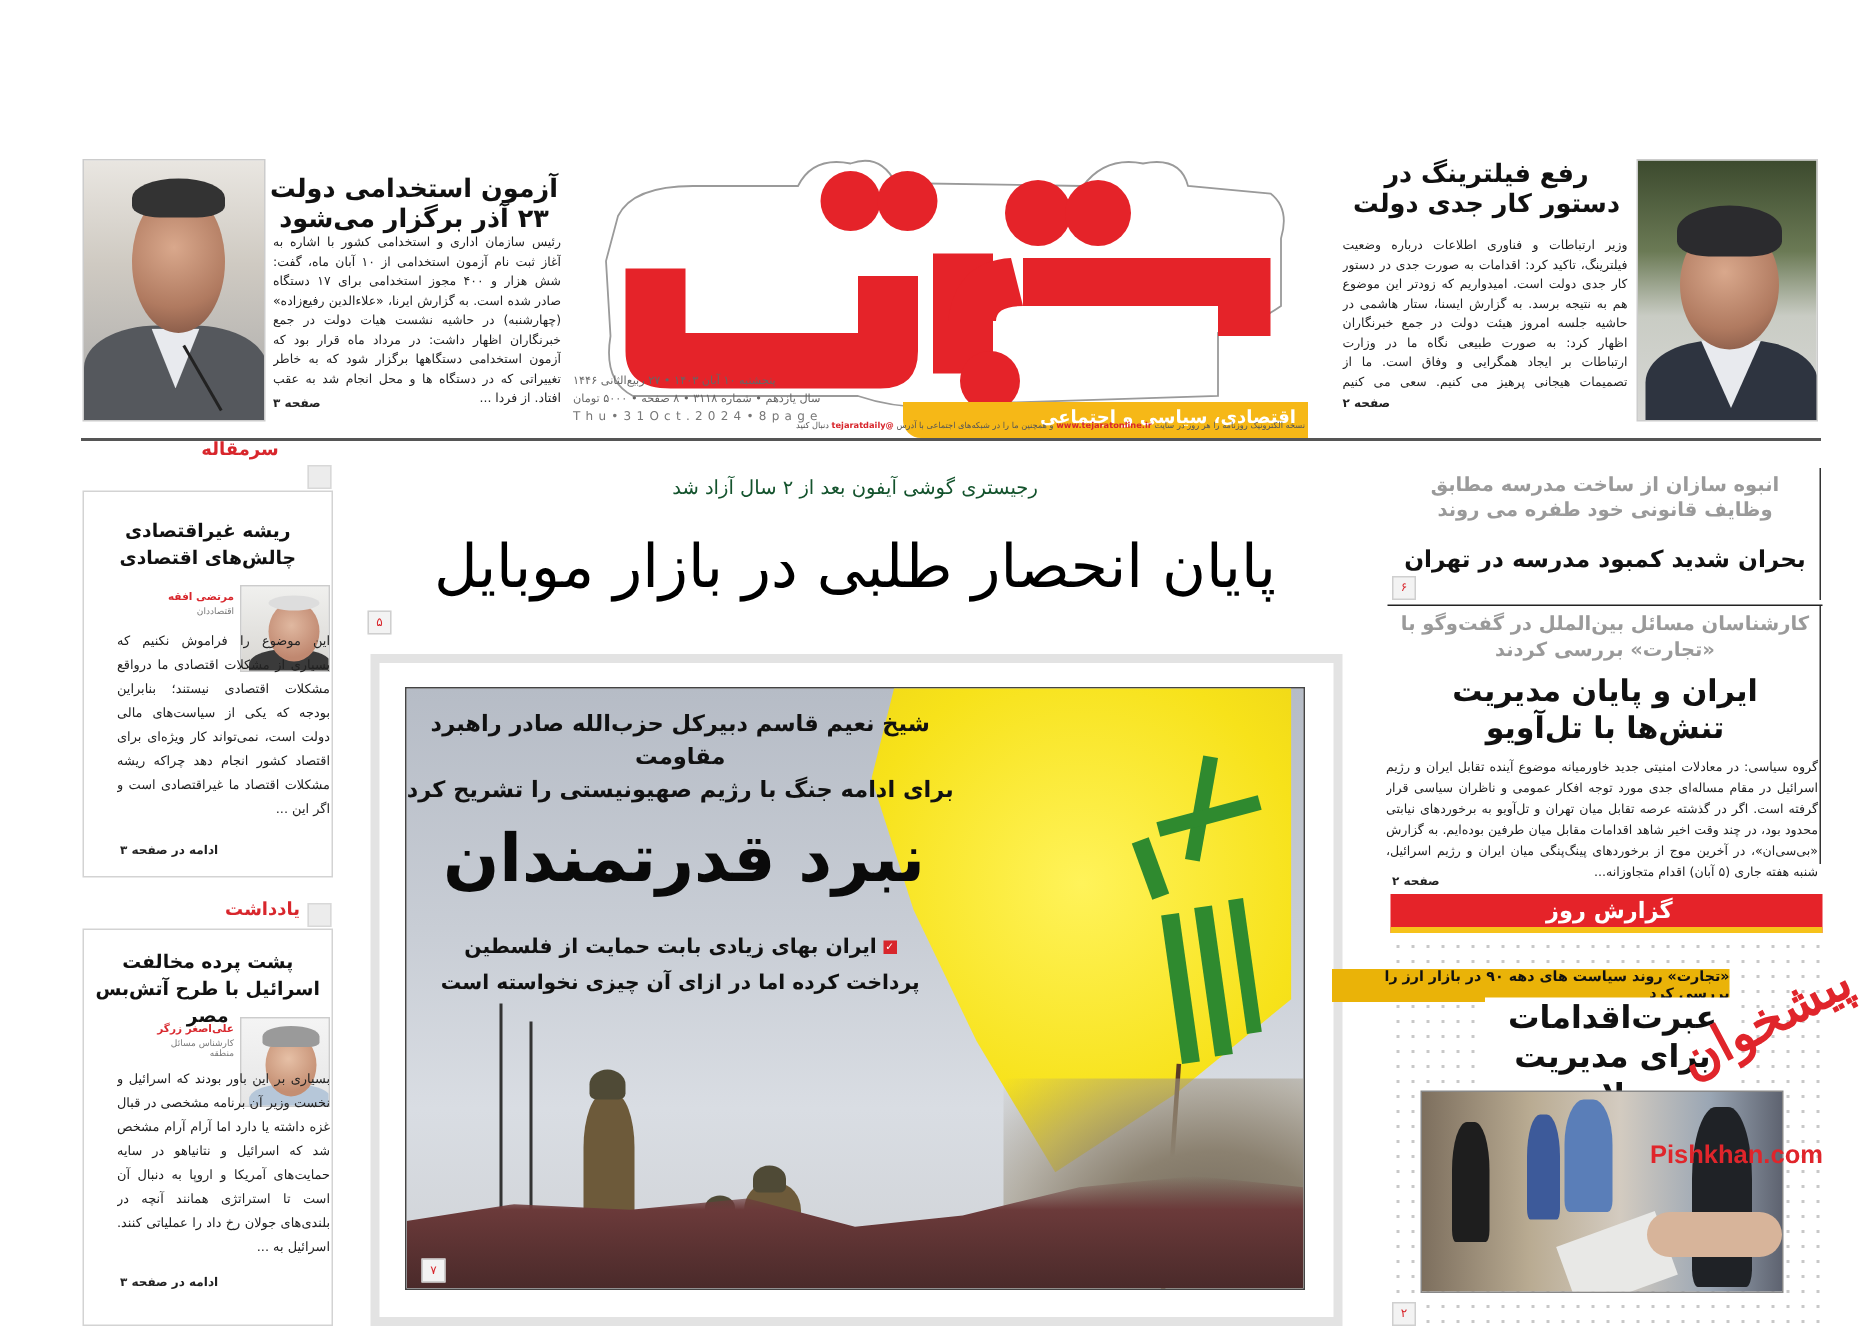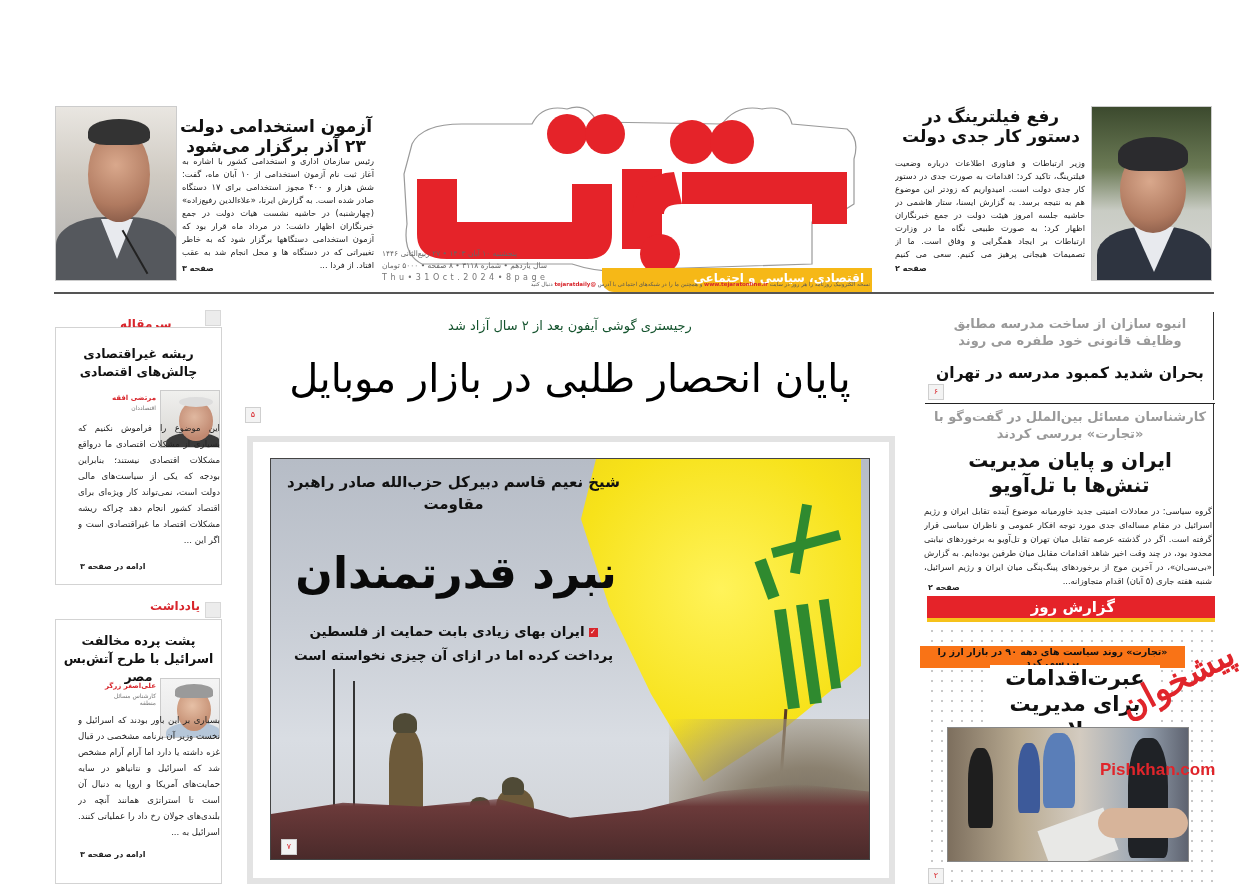--- a/index.html
+++ b/index.html
@@ -138,21 +138,21 @@
   <div class="shirt" style="left:45px;top:112px;width:32px;height:40px;"></div>
   <div class="face" style="left:32px;top:20px;width:62px;height:95px;"></div>
   <div class="hair" style="left:32px;top:12px;width:62px;height:26px;background:#333;"></div>
   <div style="position:absolute;left:78px;top:120px;width:2px;height:50px;background:#222;transform:rotate(-30deg);"></div>
 </div>
 <div class="abs side-title" style="left:180px;top:106px;width:192px;margin-top:10px;">آزمون استخدامی دولت ۲۳ آذر برگزار می‌شود</div>
 <div class="abs side-body" style="left:182px;top:155px;width:192px;height:118px;overflow:hidden;">رئیس سازمان اداری و استخدامی کشور با اشاره به آغاز ثبت نام آزمون استخدامی از ۱۰ آبان ماه، گفت: شش هزار و ۴۰۰ مجوز استخدامی برای ۱۷ دستگاه صادر شده است. به گزارش ایرنا، «علاءالدین رفیع‌زاده» (چهارشنبه) در حاشیه نشست هیات دولت در جمع خبرنگاران اظهار داشت: در مرداد ماه قرار بود که آزمون استخدامی دستگاهها برگزار شود که به خاطر تغییراتی که در دستگاه ها و محل انجام شد به عقب افتاد. از فردا ...</div>
 <div class="abs page-ref" style="left:182px;top:264px;">صفحه ۳</div>
 
 <div class="abs col-square" style="left:205px;top:310px;"></div>
-<div class="abs col-label" style="left:120px;top:317px;width:80px;text-align:left;">سرمقاله</div>
+<div class="abs col-label" style="left:120px;top:292px;width:80px;text-align:center;">سرمقاله</div>
 <div class="abs col-box" style="left:55px;top:327px;width:167px;height:258px;"></div>
 <div class="abs col-title" style="left:60px;top:345px;width:157px;">ریشه غیراقتصادی چالش‌های اقتصادی</div>
 <div class="abs photo" style="left:160px;top:390px;width:60px;height:58px;overflow:hidden;background:linear-gradient(180deg,#f0f0ee 0%,#d8d6d2 100%);">
   <div class="suit" style="left:5px;top:42px;width:55px;height:25px;background:#3a3a3a;"></div>
   <div class="face" style="left:18px;top:10px;width:34px;height:40px;background:radial-gradient(circle at 45% 40%,#e0b8a0 0%,#c08870 70%);"></div>
   <div style="position:absolute;left:18px;top:6px;width:34px;height:10px;border-radius:50%;background:#ddd;"></div>
 </div>
 <div class="abs author" style="left:100px;top:394px;width:56px;text-align:right;">مرتضی افقه</div>
 <div class="abs author-role" style="left:100px;top:404px;width:56px;text-align:right;">اقتصاددان</div>
 <div class="abs col-text" style="left:78px;top:420px;width:142px;height:140px;overflow:hidden;">این موضوع را فراموش نکنیم که بسیاری از مشکلات اقتصادی ما درواقع مشکلات اقتصادی نیستند؛ بنابراین بودجه که یکی از سیاست‌های مالی دولت است، نمی‌تواند کار ویژه‌ای برای اقتصاد کشور انجام دهد چراکه ریشه مشکلات اقتصاد ما غیراقتصادی است و اگر این ...</div>
@@ -194,20 +194,21 @@
   <div class="soldier" style="left:118px;top:270px;width:34px;height:90px;"></div>
   <div class="helmet" style="left:122px;top:254px;width:24px;height:20px;"></div>
   <div class="soldier" style="left:225px;top:330px;width:38px;height:45px;"></div>
   <div class="helmet" style="left:231px;top:318px;width:22px;height:18px;"></div>
   <div class="soldier" style="left:195px;top:350px;width:30px;height:40px;"></div>
   <div class="helmet" style="left:199px;top:338px;width:20px;height:16px;"></div>
   <div class="ground"></div>
 
   <div class="ph-kicker">
     <div>شیخ نعیم قاسم دبیرکل حزب‌الله صادر راهبرد مقاومت</div>
+    <div>برای ادامه جنگ با رژیم صهیونیستی را تشریح کرد</div>
   </div>
   <div class="ph-title">نبرد قدرتمندان</div>
   <div class="ph-sub">
     <div><span class="tick">✓</span><span>ایران بهای زیادی بابت حمایت از فلسطین</span></div>
     <div>پرداخت کرده اما در ازای آن چیزی نخواسته است</div>
   </div>
   <div class="pnum" style="position:absolute;left:10px;top:380px;">۷</div>
 </div>
 
 <div class="abs v-rule" style="left:1213px;top:312px;width:1px;height:88px;"></div>
@@ -222,21 +223,21 @@
   <div>ایران و پایان مدیریت</div>
   <div>تنش‌ها با تل‌آویو</div>
 </div>
 <div class="abs r-body" style="left:924px;top:504px;width:288px;height:84px;overflow:hidden;">گروه سیاسی: در معادلات امنیتی جدید خاورمیانه موضوع آینده تقابل ایران و رژیم اسرائیل در مقام مساله‌ای جدی مورد توجه افکار عمومی و ناظران سیاسی قرار گرفته است. اگر در گذشته عرصه تقابل میان تهران و تل‌آویو به برخوردهای نیابتی محدود بود، در چند وقت اخیر شاهد اقدامات مقابل میان طرفین بوده‌ایم. به گزارش «بی‌سی‌ان»، در آخرین موج از برخوردهای پینگ‌پنگی میان ایران و رژیم اسرائیل، شنبه هفته جاری (۵ آبان) اقدام متجاوزانه...</div>
 <div class="abs page-ref" style="left:928px;top:583px;">صفحه ۲</div>
 
 <div class="abs red-bar">
   <span>گزارش روز</span>
 </div>
 <div class="abs dots"></div>
-<div class="abs report-kicker" style="left:920px;top:646px;width:265px;background:#f97316;">«تجارت» روند سیاست های دهه ۹۰ در بازار ارز را بررسی کرد</div>
+<div class="abs report-kicker" style="left:888px;top:646px;width:265px;background:#eab308;text-align:right;">«تجارت» روند سیاست های دهه ۹۰ در بازار ارز را بررسی کرد</div>
 <div class="abs report-title" style="left:990px;top:665px;width:170px;background:#fff;">
   <div>عبرت‌اقدامات</div>
   <div>برای مدیریت دلار</div>
 </div>
 <div class="abs report-photo">
   <div style="position:absolute;left:20px;top:20px;width:25px;height:80px;border-radius:40% 40% 10% 10%;background:#1e1e1e;"></div>
   <div style="position:absolute;left:95px;top:5px;width:32px;height:75px;border-radius:40% 40% 10% 10%;background:#5a7eb8;"></div>
   <div style="position:absolute;left:70px;top:15px;width:22px;height:70px;border-radius:40% 40% 10% 10%;background:#3d5a9a;"></div>
   <div style="position:absolute;left:180px;top:10px;width:40px;height:120px;border-radius:40% 40% 10% 10%;background:#1f2226;"></div>
   <div style="position:absolute;left:95px;top:90px;width:70px;height:45px;background:#e8e8e6;transform:rotate(-20deg);"></div>

